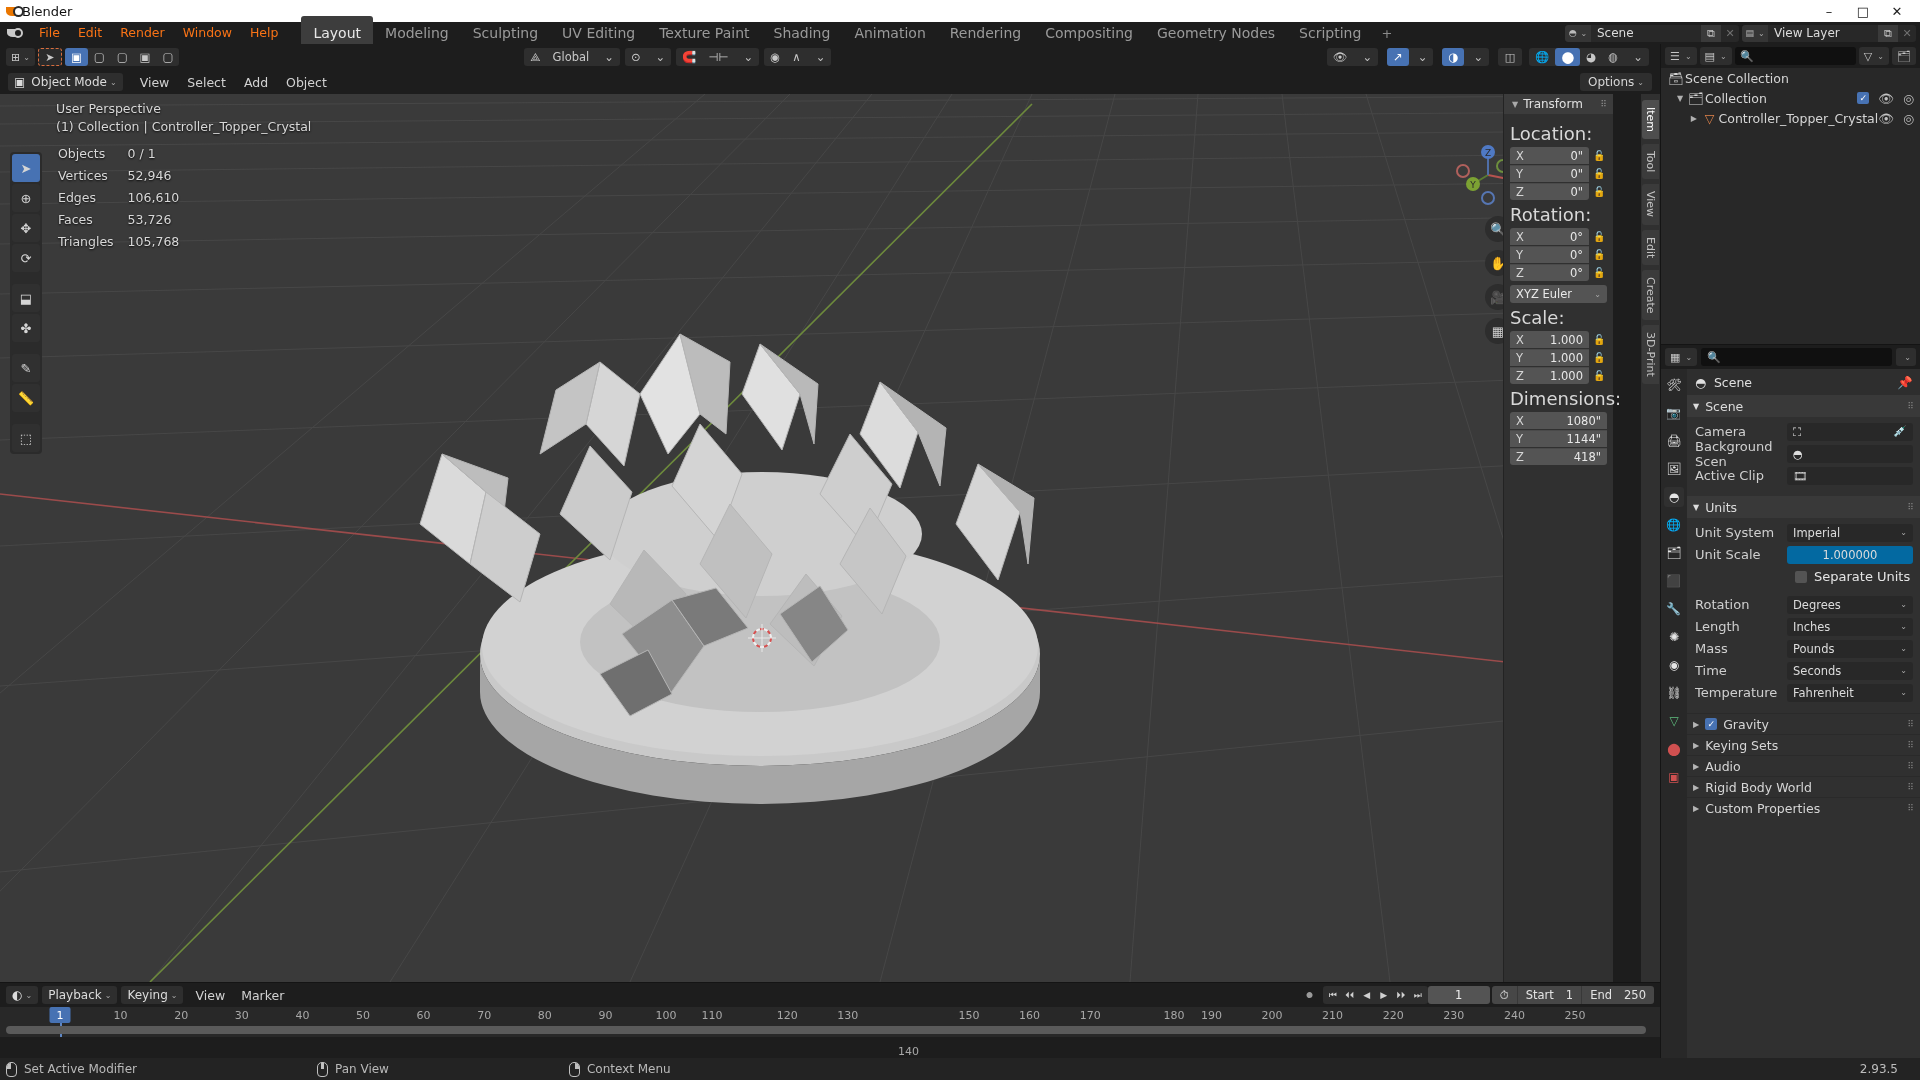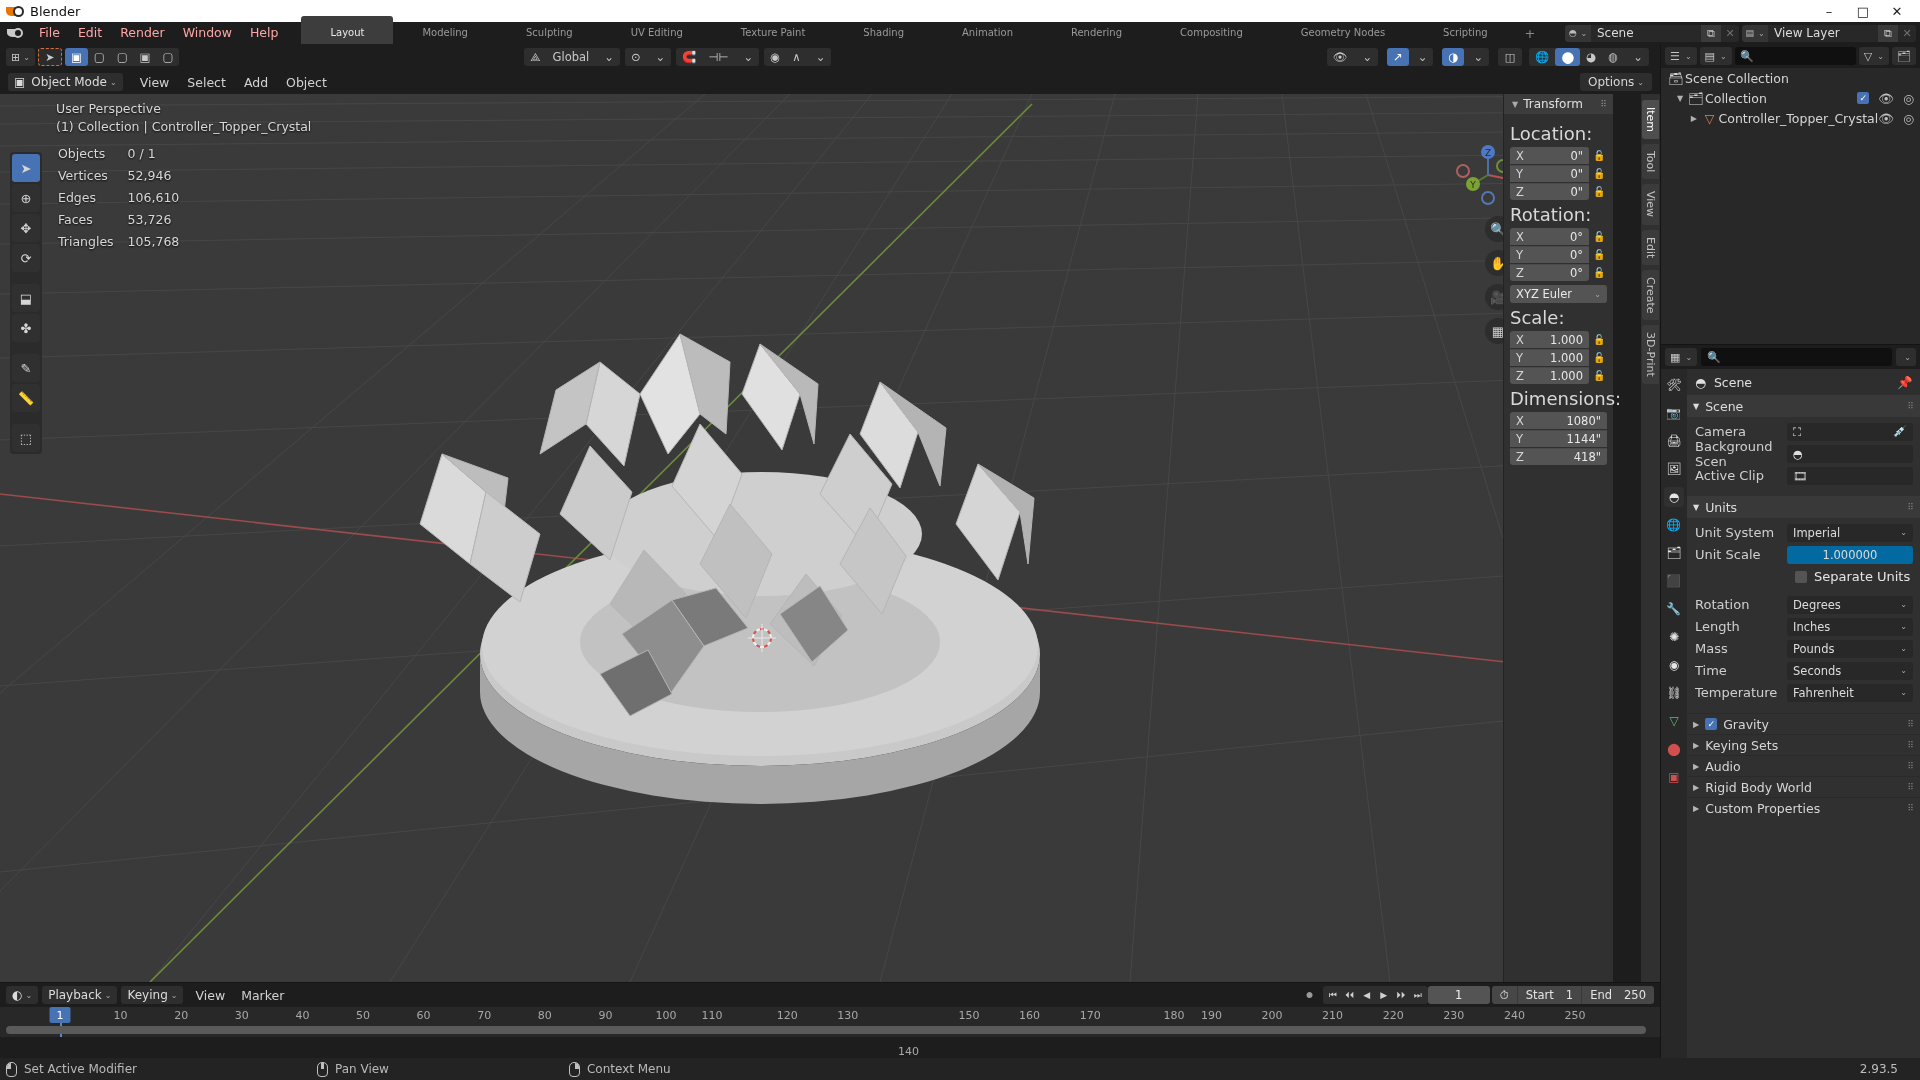--- a/index.html
+++ b/index.html
@@ -1,40 +1,40 @@
 <!DOCTYPE html>
 <html><head>
 <meta charset="utf-8">
 <style>
   * { box-sizing: border-box; margin:0; padding:0; }
   html,body { width:1920px; height:1080px; overflow:hidden; background:#1d1d1d;
     font-family:"DejaVu Sans", sans-serif; font-size:13px; color:#e5e5e5; }
 
   
   #titlebar { height:22px; background:#fff; display:flex; align-items:center; padding:0 6px; }
-  #titlebar .tb-title { color:#111; font-size:13px; margin-left:8px; }
+  #titlebar .tb-title { color:#111; font-size:13px; }
   #titlebar .tb-spacer { flex:1; }
   #titlebar .tb-btn { width:34px; height:22px; display:flex; align-items:center; justify-content:center;
     color:#222; font-size:13px; }
   .blender-logo { width:16px; height:16px; position:relative; }
   .blender-logo::before { content:""; position:absolute; left:0; top:4px; width:15px; height:9px;
     border-radius:0 50% 50% 50%/0 60% 60% 60%; background:#ea7600; }
   .blender-logo::after { content:""; position:absolute; left:7px; top:3px; width:7px; height:7px;
     border-radius:50%; background:#fff; border:2px solid #2a2a2a; }
 
   
   #topbar { height:22px; background:#1d1d1d; display:flex; align-items:center; padding:0 4px; position:relative; }
   .tb-logo { width:22px; height:20px; position:relative; margin-right:4px; }
   .tb-logo::before { content:""; position:absolute; left:3px; top:6px; width:14px; height:8px;
     border-radius:0 50% 50% 50%/0 60% 60% 60%; background:#c9c9c9; }
   .tb-logo::after { content:""; position:absolute; left:9px; top:5px; width:6px; height:6px;
     border-radius:50%; background:#1d1d1d; border:2px solid #c9c9c9; }
-  .menu-item { padding:2px 9px; color:#fca5a5; font-size:12.5px; line-height:16px; cursor:default; }
+  .menu-item { padding:2px 9px; color:#f97316; font-size:12.5px; line-height:16px; cursor:default; }
   .ws-tabs { display:flex; align-items:center; margin-left:14px; height:22px; }
-  .ws-tab { padding:3px 29px; font-size:10px; color:#9a9a9a; line-height:16px; height:34px;
+  .ws-tab { padding:3px 12px; font-size:14px; color:#9a9a9a; line-height:16px; height:34px;
     display:flex; align-items:center; }
   .ws-tab.active { background:#3d3d3d; color:#e8e8e8; border-radius:3px 3px 0 0;}
   .ws-plus { padding:3px 8px; color:#8a8a8a; }
   .topbar-right { position:absolute; right:4px; top:0; height:22px; display:flex; align-items:center; gap:3px; }
   .id-block { display:flex; align-items:center; height:17px; background:#282828; border-radius:3px; overflow:hidden; }
   .id-icon { width:26px; height:17px; background:#353535; display:flex; align-items:center; justify-content:center;
     border-radius:3px 0 0 3px; font-size:9px; color:#bbb; gap:1px; }
   .id-name { padding:0 10px 0 6px; font-size:12px; color:#dcdcdc; min-width:110px; line-height:17px; }
   .id-btn { width:20px; height:17px; background:#3a3a3a; display:flex; align-items:center; justify-content:center;
     color:#c4c4c4; font-size:11px; }

